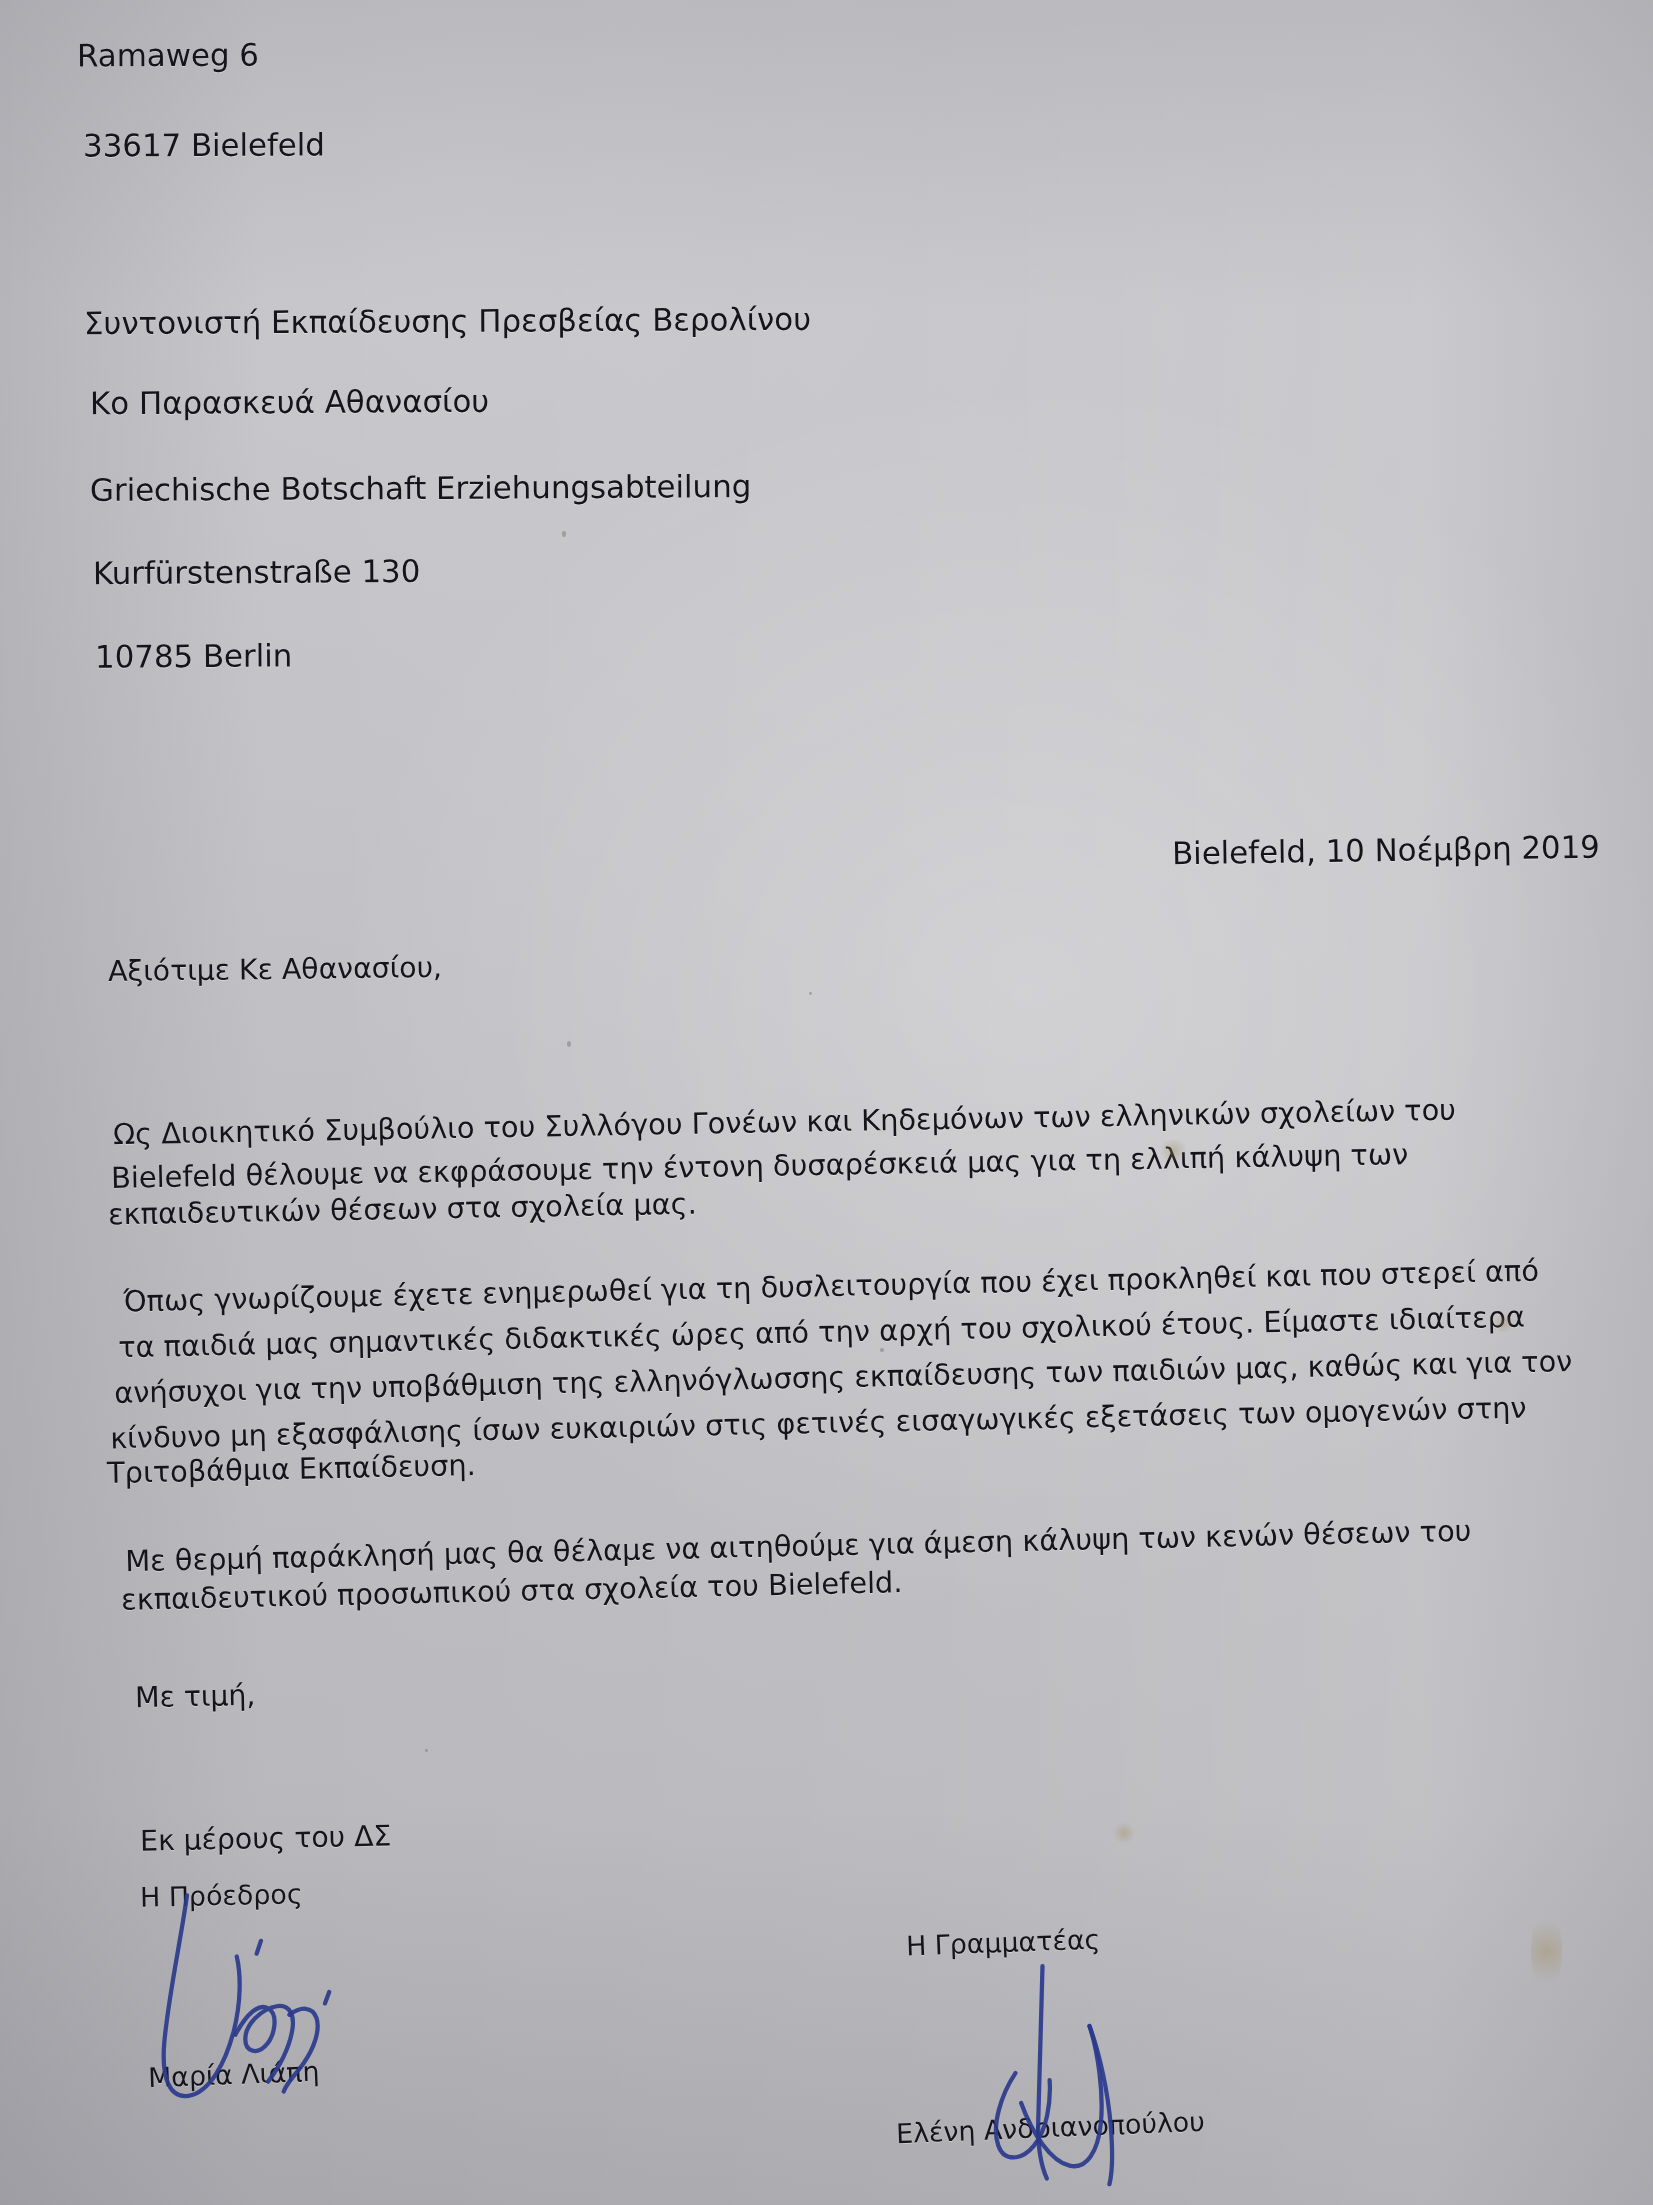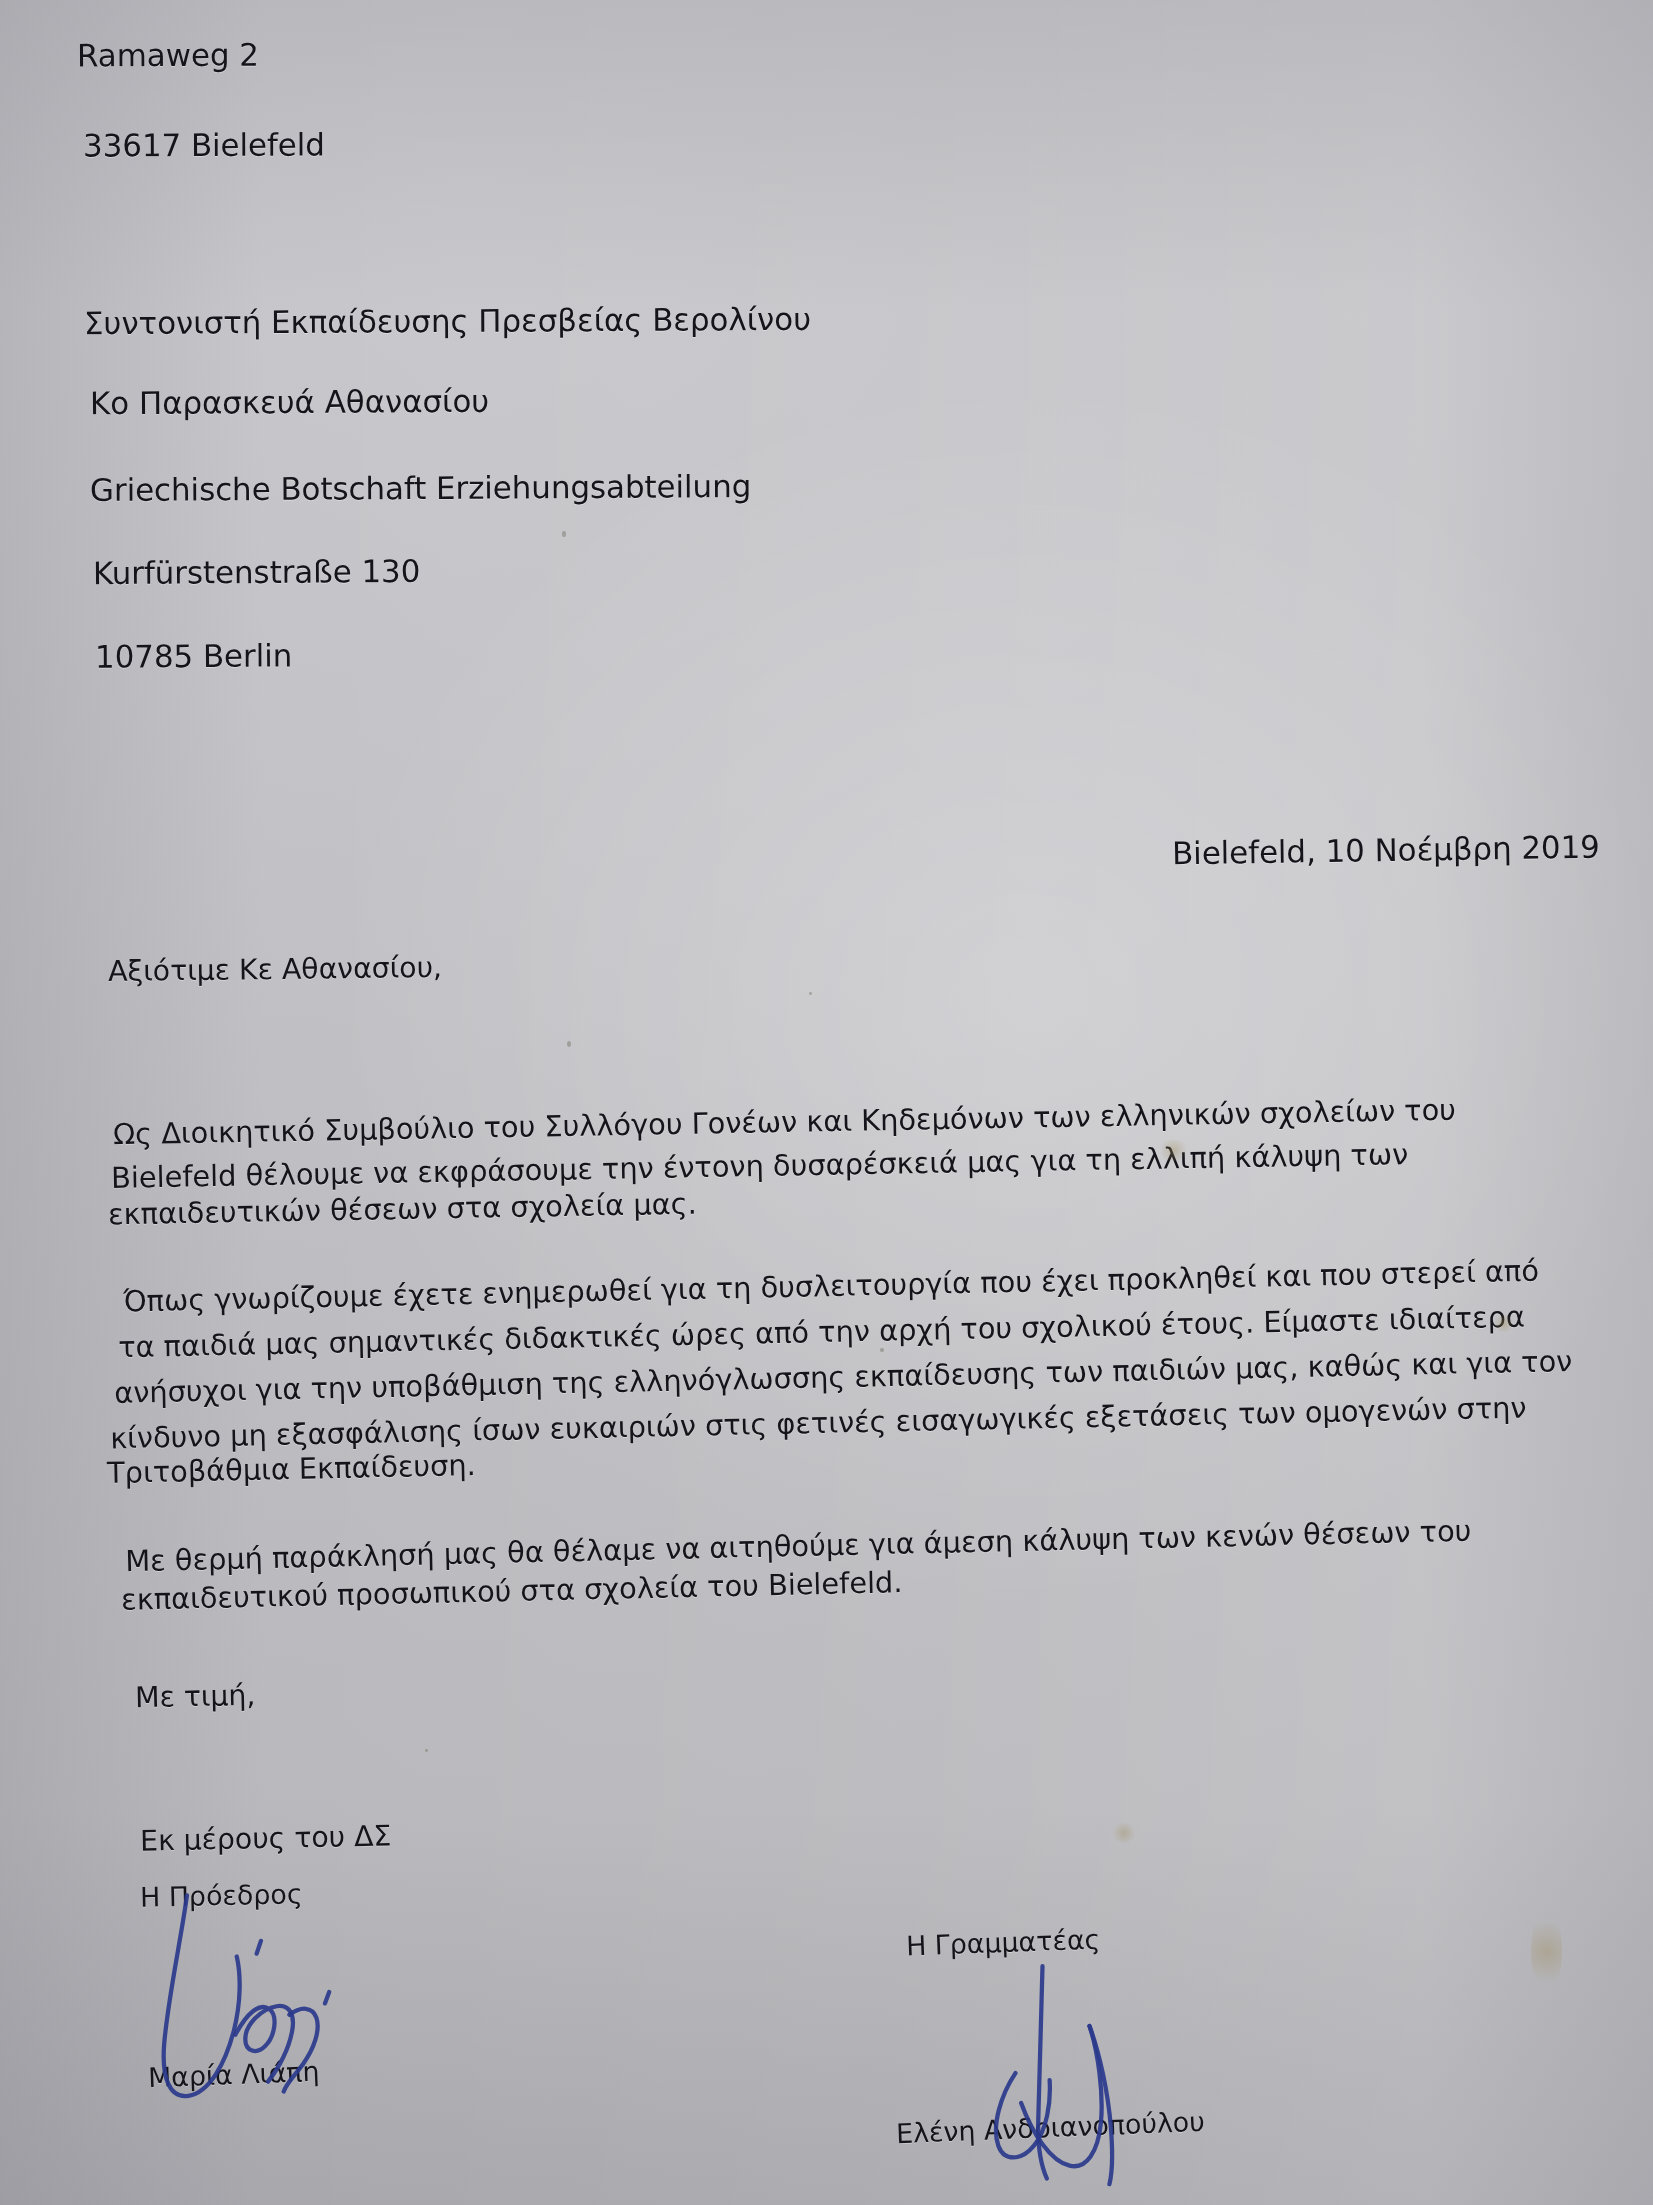--- a/index.html
+++ b/index.html
@@ -94,21 +94,21 @@
 </head>
 <body>
 
 <div id="page">
 
   <div id="shade-top"></div>
   <div id="glow"></div>
 
   <div class="text-layer">
 
-    <div class="ln sender" style="left:77px; top:37px;">Ramaweg 2</div>
+    <div class="ln sender" style="left:77px; top:37px;">Ramaweg 6</div>
     <div class="ln sender" style="left:83px; top:127px;">33617 Bielefeld</div>
 
     <div class="ln recipient" style="left:84px; top:303px; transform:rotate(-0.35deg);">Συντονιστή Εκπαίδευσης Πρεσβείας Βερολίνου</div>
     <div class="ln recipient" style="left:90px; top:384px; transform:rotate(-0.35deg);">Κο Παρασκευά Αθανασίου</div>
     <div class="ln recipient" style="left:90px; top:470px; transform:rotate(-0.35deg);">Griechische Botschaft Erziehungsabteilung</div>
     <div class="ln recipient" style="left:93px; top:554px; transform:rotate(-0.4deg);">Kurfürstenstraße 130</div>
     <div class="ln recipient" style="left:95px; top:638px; transform:rotate(-0.4deg);">10785 Berlin</div>
 
     <div class="ln date" style="left:1172px; top:832px;">Bielefeld, 10 Νοέμβρη 2019</div>
 

